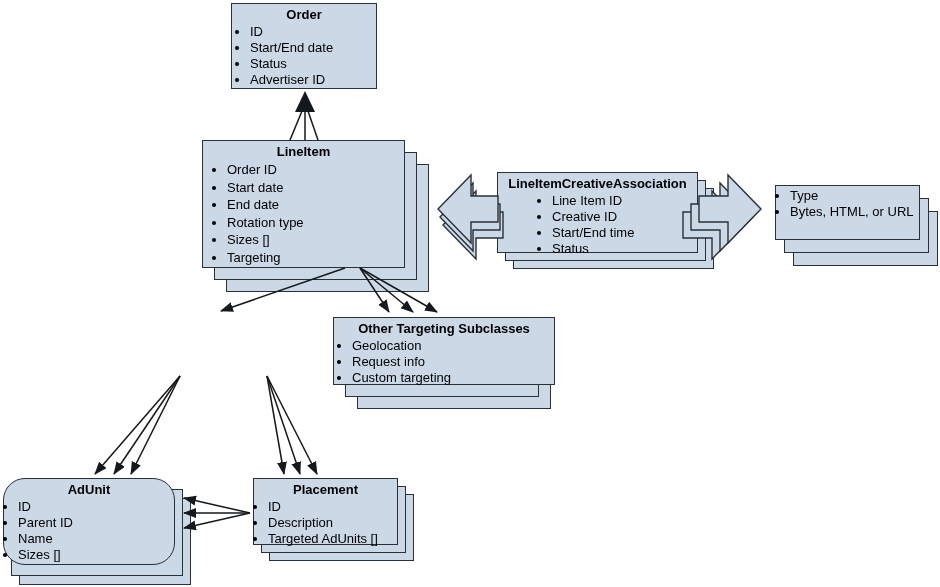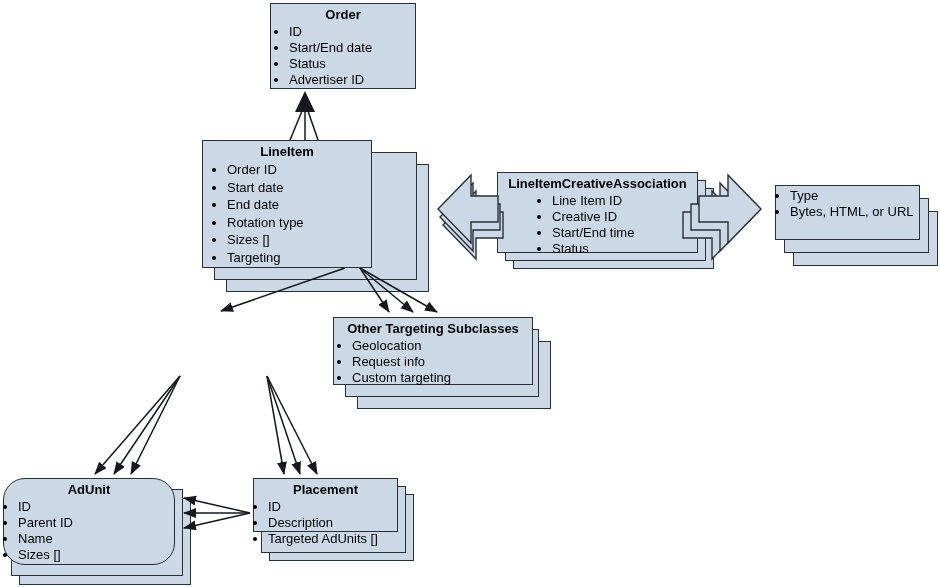--- a/index.html
+++ b/index.html
@@ -30,33 +30,33 @@
   svg.connectors{
     position:absolute;left:0;top:0;width:940px;height:587px;
     pointer-events:none;
   }
 </style>
 </head>
 <body>
 
 <div class="canvas">
 
-  <div class="entity e-order" style="left:231px;top:3px;width:146px;height:86px;margin-left:39px;">
+  <div class="entity e-order" style="left:231px;top:3px;width:146px;height:86px;">
     <div class="title">Order</div>
     <ul>
       <li>ID</li>
       <li>Start/End date</li>
       <li>Status</li>
       <li>Advertiser ID</li>
     </ul>
   </div>
 
   <div class="layer" style="left:226px;top:164px;width:203px;height:128px;"></div>
   <div class="layer" style="left:214px;top:152px;width:203px;height:128px;"></div>
-  <div class="entity e-lineitem" style="left:202px;top:140px;width:170px;height:128px;">
+  <div class="entity e-lineitem" style="left:202px;top:140px;width:203px;height:128px;">
     <div class="title">LineItem</div>
     <ul style="padding-left:24px;">
       <li>Order ID</li>
       <li>Start date</li>
       <li>End date</li>
       <li>Rotation type</li>
       <li>Sizes []</li>
       <li>Targeting</li>
     </ul>
   </div>
@@ -78,21 +78,21 @@
   <div class="entity e-creative" style="left:775px;top:185px;width:145px;height:55px;">
     <ul>
       <li>Type</li>
       <li>Bytes, HTML, or URL</li>
     </ul>
   </div>
 
 
   <div class="layer" style="left:357px;top:341px;width:194px;height:68px;"></div>
   <div class="layer" style="left:345px;top:329px;width:194px;height:68px;"></div>
-  <div class="entity e-other" style="left:333px;top:317px;width:200px;height:68px;">
+  <div class="entity e-other" style="left:333px;top:317px;width:222px;height:68px;">
     <div class="title">Other Targeting Subclasses</div>
     <ul>
       <li>Geolocation</li>
       <li>Request info</li>
       <li>Custom targeting</li>
     </ul>
   </div>
 
   <div class="layer" style="left:19px;top:498px;width:172px;height:87px;"></div>
   <div class="layer" style="left:11px;top:489px;width:172px;height:87px;"></div>
@@ -101,21 +101,21 @@
     <ul>
       <li>ID</li>
       <li>Parent ID</li>
       <li>Name</li>
       <li>Sizes []</li>
     </ul>
   </div>
 
   <div class="layer" style="left:269px;top:494px;width:145px;height:67px;"></div>
   <div class="layer" style="left:261px;top:486px;width:145px;height:67px;"></div>
-  <div class="entity e-placement" style="left:253px;top:478px;width:145px;height:54px;">
+  <div class="entity e-placement" style="left:253px;top:478px;width:145px;height:67px;">
     <div class="title">Placement</div>
     <ul>
       <li>ID</li>
       <li>Description</li>
       <li>Targeted AdUnits []</li>
     </ul>
   </div>
 
   <svg class="connectors" viewBox="0 0 940 587">
     <defs>

